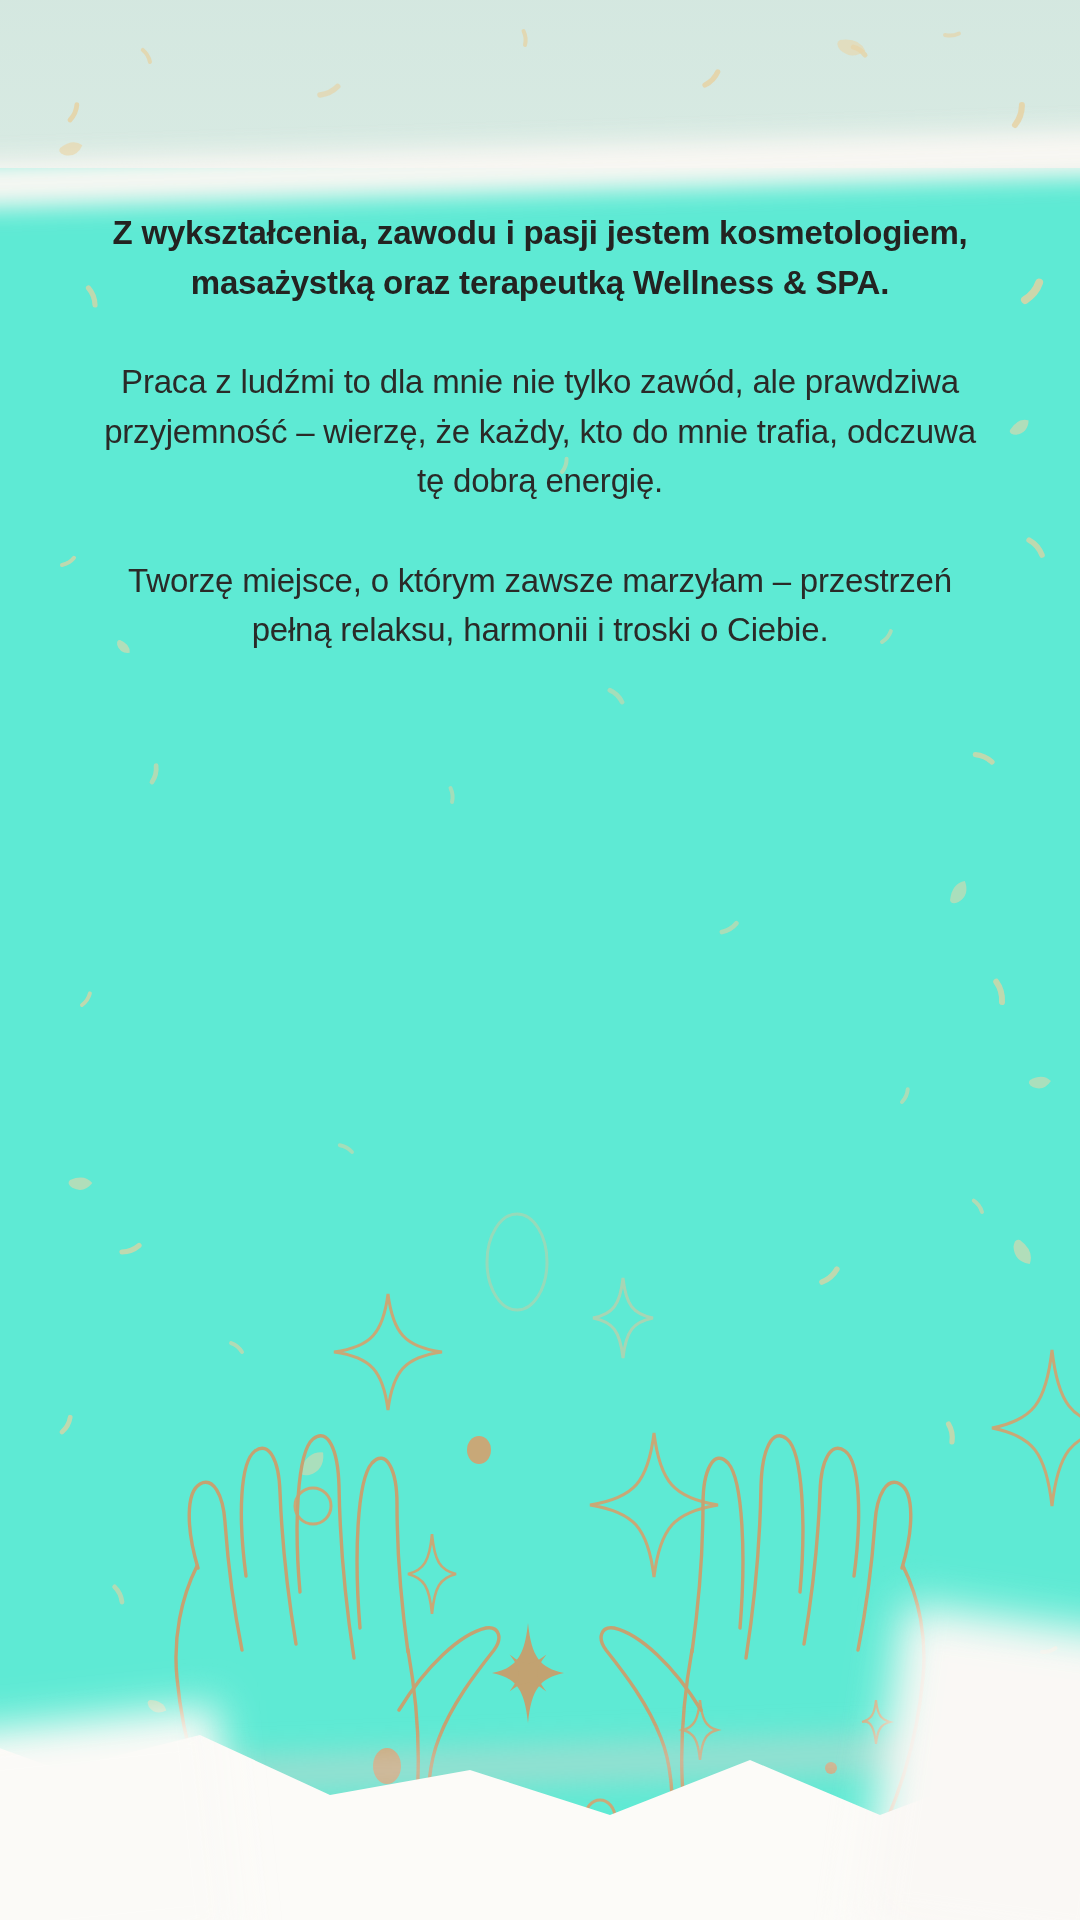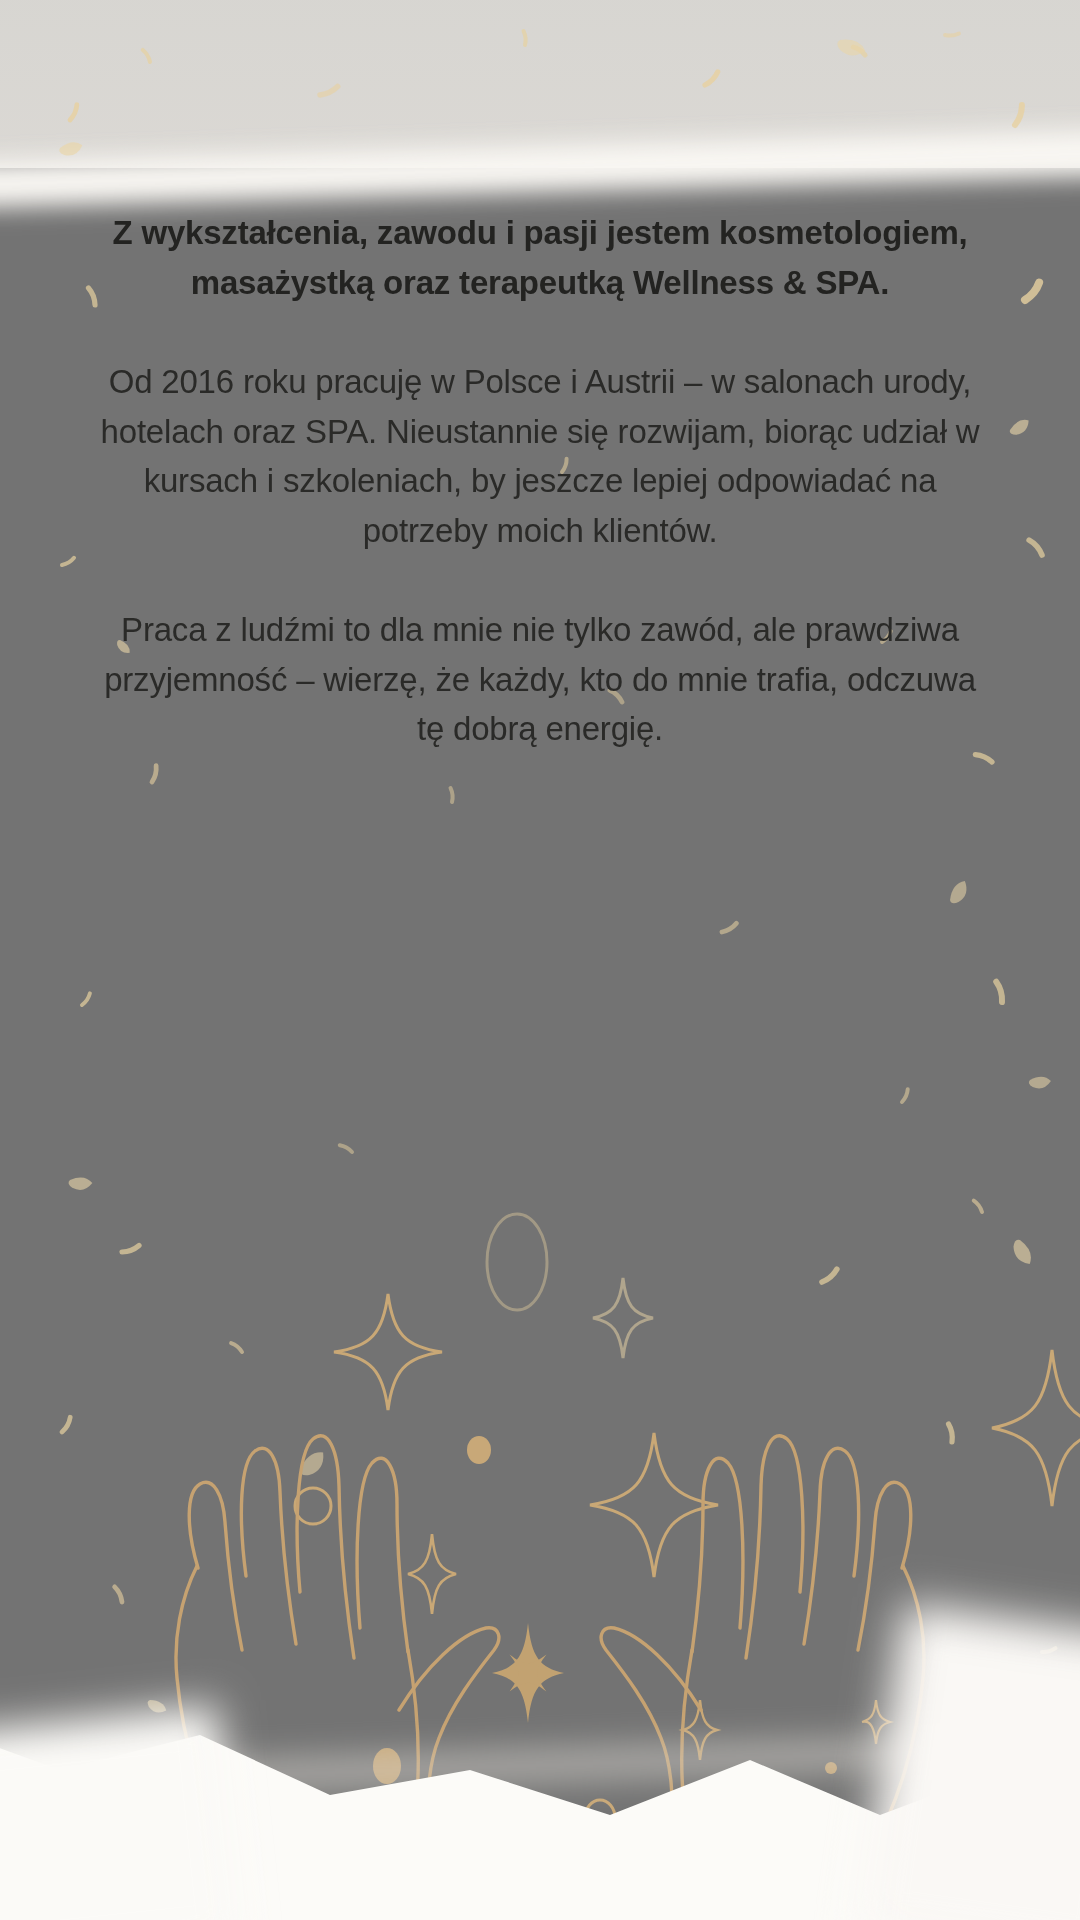--- a/index.html
+++ b/index.html
@@ -7,21 +7,21 @@
     position:relative;
     width:1080px;height:1920px;
     overflow:hidden;
     font-family:"Liberation Sans", sans-serif;
     background:
       radial-gradient(ellipse 620px 420px at 85% 10%, rgba(255,255,255,.55), transparent 70%),
       radial-gradient(ellipse 700px 520px at 12% 42%, rgba(221,217,209,.32), transparent 72%),
       radial-gradient(ellipse 820px 620px at 68% 62%, rgba(255,255,255,.42), transparent 72%),
       radial-gradient(ellipse 500px 300px at 40% 22%, rgba(224,221,215,.35), transparent 70%),
       linear-gradient(160deg,#efece6 0%,#f2efe9 30%,#ecn 0,#edeae4 60%,#f1eee8 100%);
-    background-color:#737373;
+    background-color:#5eead4;
   }
   
   .torn-top{
     position:absolute;top:0;left:0;width:100%;height:168px;
     background:linear-gradient(#e9e7e2,#edeae5);
     opacity:.85;
   }
   .torn-top-edge{
     position:absolute;top:146px;left:-5%;width:110%;height:46px;
     background:#f9f7f3;filter:blur(12px);transform:rotate(-1.6deg);
@@ -176,22 +176,20 @@
   </svg>
 
   <div class="torn-bottom-shadow"></div>
   <div class="torn-bottom"></div>
   <div class="torn-bottom-right"></div>
   <div class="torn-bottom-left"></div>
 
   <div class="content">
     <h1>Z wykształcenia, zawodu i pasji jestem kosmetologiem,
 masażystką oraz terapeutką Wellness &amp; SPA.</h1>
-    <p>Od 2016 roku pracuję w Polsce i Austrii – w salonach urody,
-hotelach oraz SPA. Nieustannie się rozwijam, biorąc udział w
-kursach i szkoleniach, by jeszcze lepiej odpowiadać na
-potrzeby moich klientów.</p>
     <p>Praca z ludźmi to dla mnie nie tylko zawód, ale prawdziwa
 przyjemność – wierzę, że każdy, kto do mnie trafia, odczuwa
 tę dobrą energię.</p>
+    <p>Tworzę miejsce, o którym zawsze marzyłam – przestrzeń
+pełną relaksu, harmonii i troski o Ciebie.</p>
   </div>
 
 </div>
 
 </body></html>

